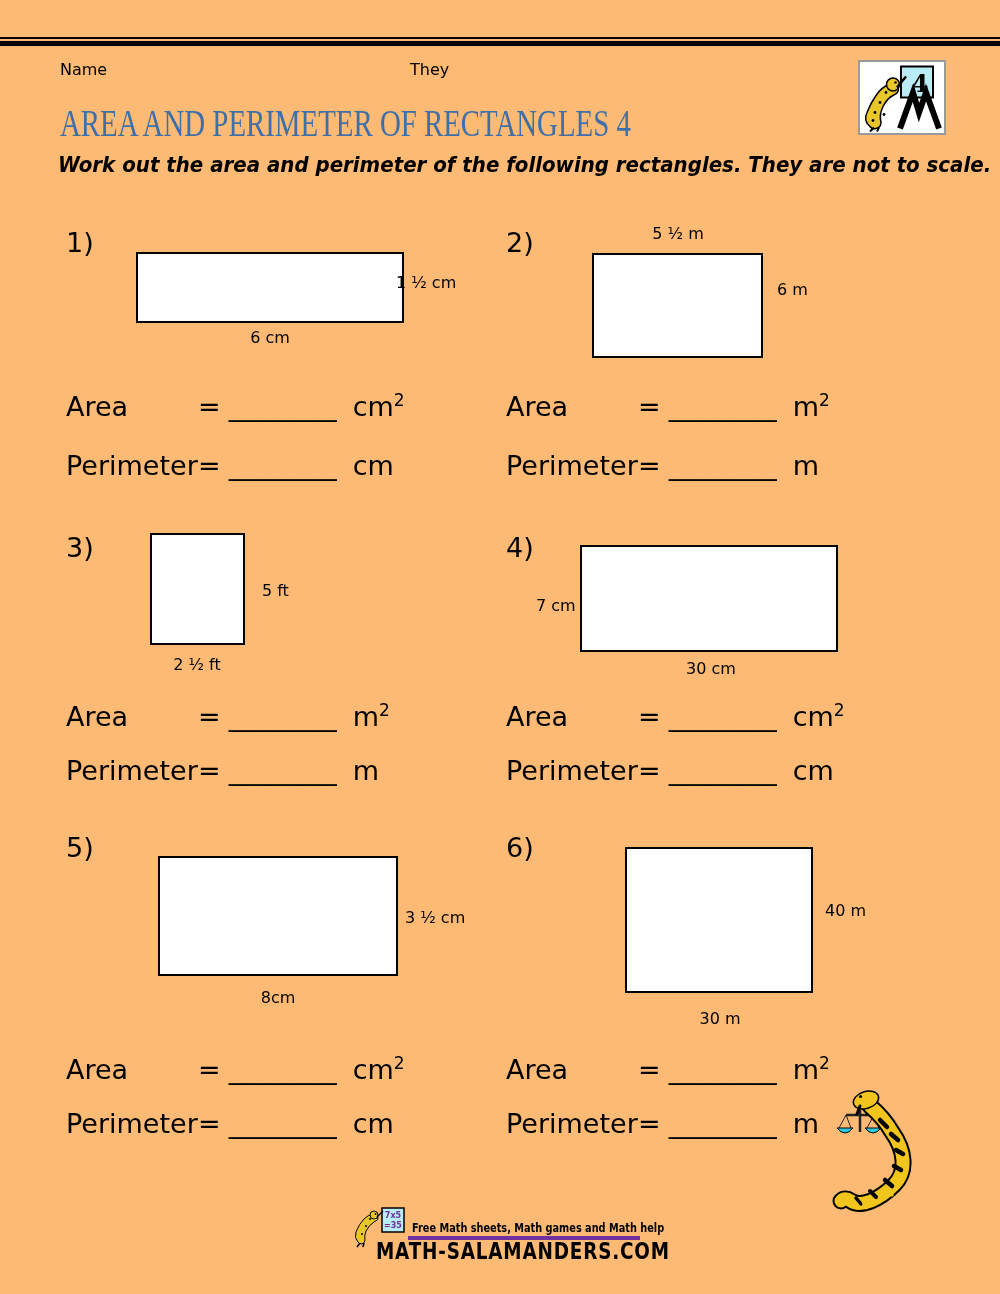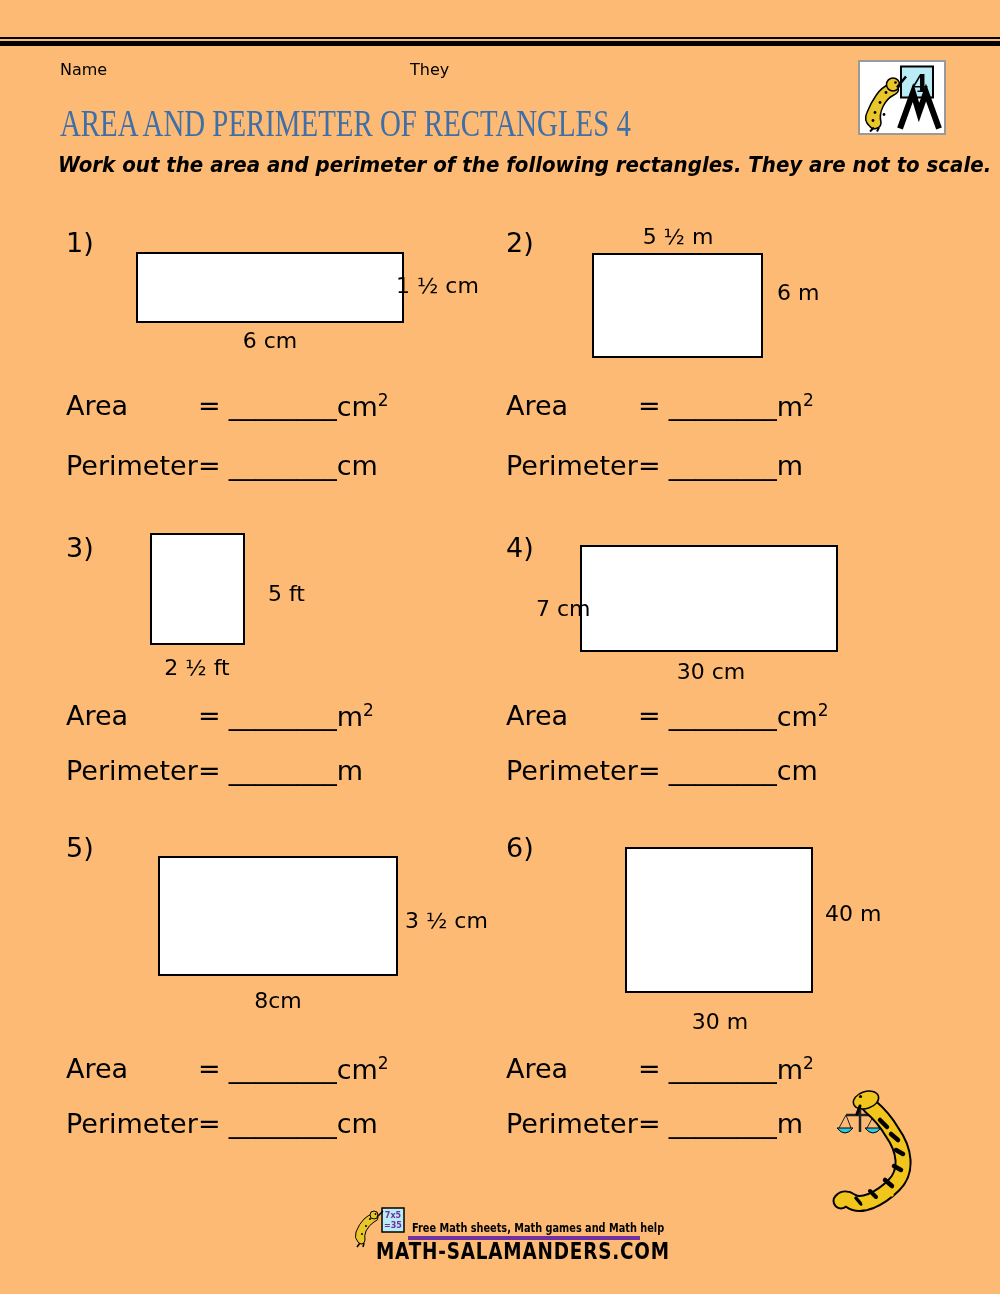--- a/index.html
+++ b/index.html
@@ -23,46 +23,46 @@
     font-size:37px;color:#3f6fa8;white-space:nowrap;
     transform:scaleX(.78);transform-origin:left top;letter-spacing:0;
   }
   .instruction{
     position:absolute;left:58px;top:152px;font-size:22px;font-style:italic;font-weight:bold;
     white-space:nowrap;transform:scaleX(.9);transform-origin:left top;
   }
 
   .pnum{position:absolute;font-size:27px;}
   .rect{position:absolute;border:2px solid #000;background:#fff;box-sizing:border-box;}
-  .dim{position:absolute;font-size:22px;white-space:nowrap;}
-
-  .answer-row{position:absolute;display:flex;align-items:flex-start;font-size:27px;white-space:nowrap;}
+  .dim{position:absolute;font-size:16px;white-space:nowrap;}
+
+  .answer-row{position:absolute;display:flex;align-items:center;font-size:27px;white-space:nowrap;}
   .answer-row .lbl{min-width:132px;}
   .answer-row .eq{margin-right:8px;}
-  .answer-row .unit{margin-left:0;}
+  .answer-row .unit{margin-left:16px;}
   .answer-row sup{font-size:17px;}
 
   
   .p1 .pnum{left:66px;top:227px}
   .p1 .rect{left:136px;top:252px;width:268px;height:71px}
   .p1 .dim-h{left:396px;top:273px}
   .p1 .dim-w{left:270px;top:328px;transform:translateX(-50%)}
   .p1 .area-row{left:66px;top:390px}
   .p1 .perim-row{left:66px;top:450px}
   
   .p2 .pnum{left:506px;top:227px}
   .p2 .rect{left:592px;top:253px;width:171px;height:105px}
   .p2 .dim-h{left:777px;top:280px}
   .p2 .dim-w{left:678px;top:224px;transform:translateX(-50%)}
   .p2 .area-row{left:506px;top:390px}
   .p2 .perim-row{left:506px;top:450px}
   
   .p3 .pnum{left:66px;top:532px}
   .p3 .rect{left:150px;top:533px;width:95px;height:112px}
-  .p3 .dim-h{left:268px;top:581px}
+  .p3 .dim-h{left:262px;top:581px}
   .p3 .dim-w{left:197px;top:655px;transform:translateX(-50%)}
   .p3 .area-row{left:66px;top:700px}
   .p3 .perim-row{left:66px;top:755px}
   
   .p4 .pnum{left:506px;top:532px}
   .p4 .rect{left:580px;top:545px;width:258px;height:107px}
   .p4 .dim-h{left:536px;top:596px}
   .p4 .dim-w{left:711px;top:659px;transform:translateX(-50%)}
   .p4 .area-row{left:506px;top:700px}
   .p4 .perim-row{left:506px;top:755px}

